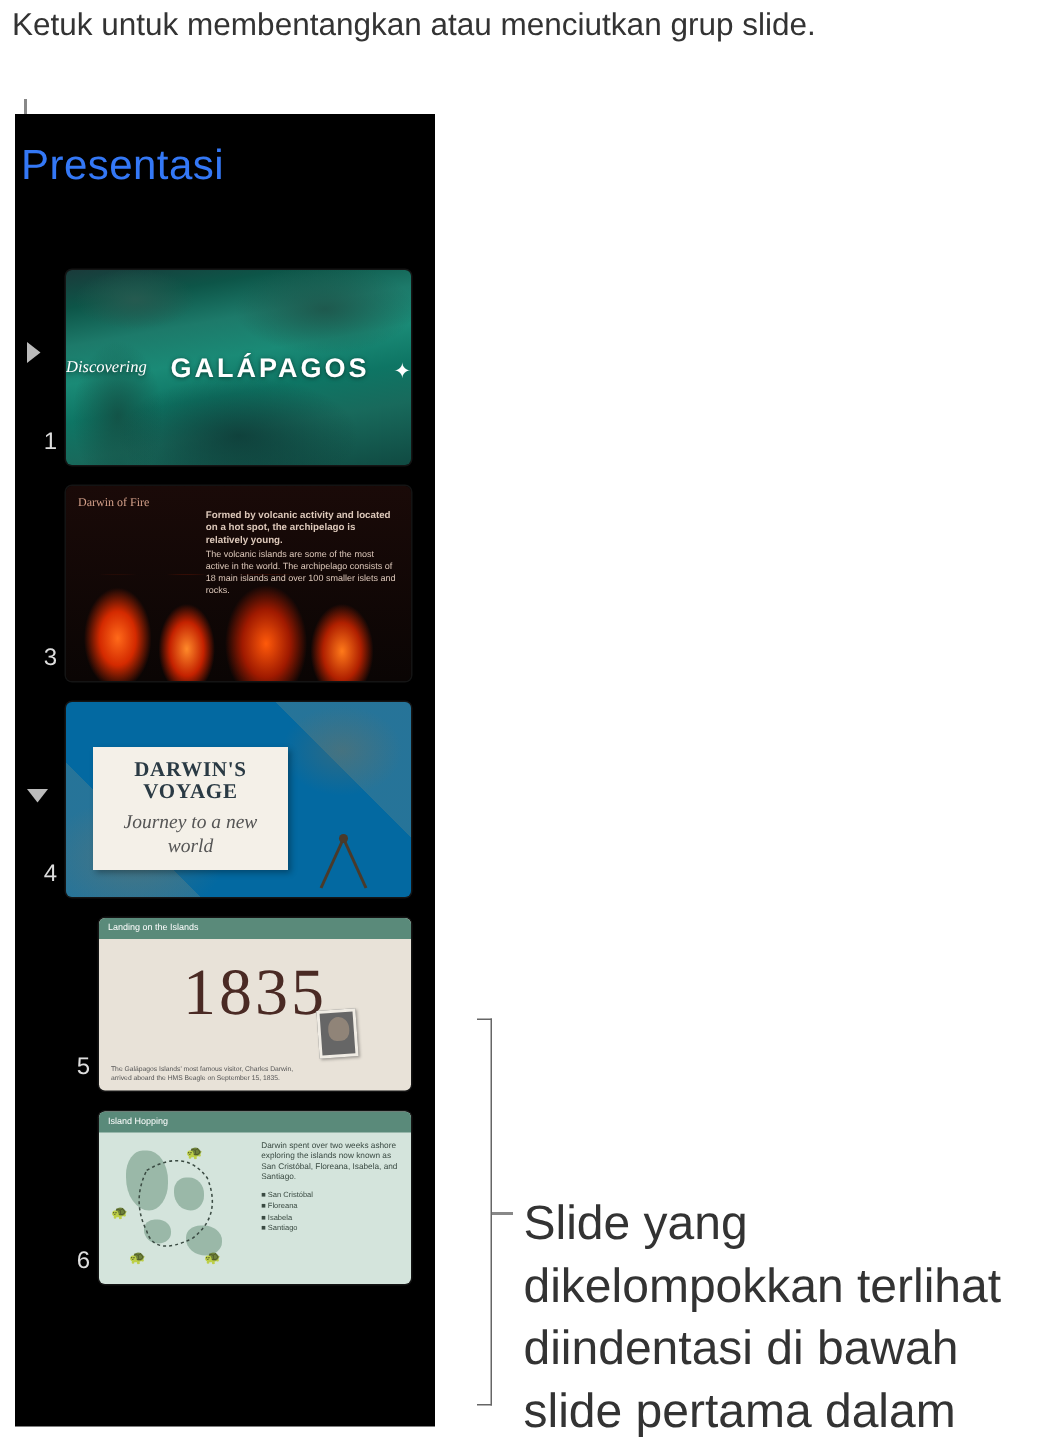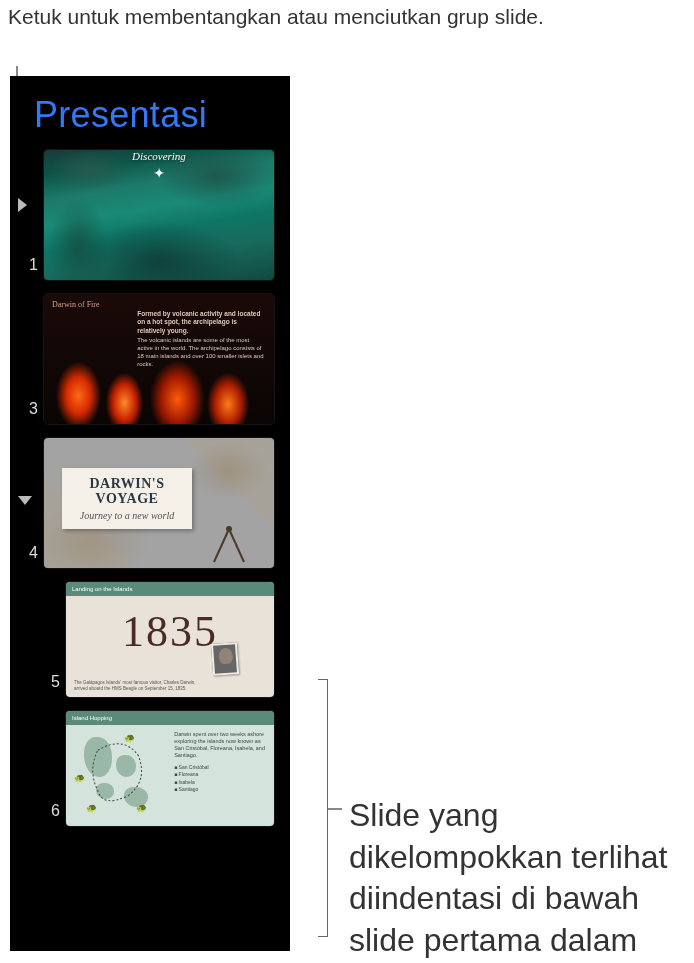--- a/index.html
+++ b/index.html
@@ -33,23 +33,23 @@
     .panel {
       position: absolute;
       left: 10px;
       top: 76px;
       width: 280px;
       height: 875px;
       background: #000;
       overflow: hidden;
     }
     .panel-header {
-      padding: 18px 24px 14px;
+      padding: 18px 4px 14px;
       color: #3478f6;
-      font-size: 36px;
+      font-size: 28px;
       font-weight: 400;
       letter-spacing: 0.3px;
     }
     .nav-area {
       position: relative;
       padding-left: 34px;
       padding-right: 16px;
     }
     .slide-item {
       position: relative;
@@ -93,25 +93,26 @@
       position: relative;
       box-shadow: 0 0 0 1px rgba(255,255,255,0.08);
     }
     .thumb.normal { height: 130px; }
     .thumb.indented-h { height: 115px; }
 
     
     .s1 {
       background: linear-gradient(170deg, #1a3a3a 0%, #0d5548 15%, #1d7a6a 30%, #1a8a76 45%, #0e7564 60%, #186a5c 75%, #104a42 100%);
       display: flex;
-      flex-direction: column;
+      flex-direction: row;
       align-items: center;
-      justify-content: flex-start;
+      justify-content: space-between;
       color: #fff;
       position: relative;
+      margin-top: 40px;
     }
     .s1::before {
       content: "";
       position: absolute;
       top: 0; left: 0; right: 0; bottom: 0;
       background:
         radial-gradient(ellipse 40px 20px at 20% 15%, rgba(40,90,80,0.9), transparent),
         radial-gradient(ellipse 60px 30px at 75% 20%, rgba(30,80,70,0.8), transparent),
         radial-gradient(ellipse 80px 40px at 50% 85%, rgba(10,40,40,0.6), transparent),
         radial-gradient(ellipse 30px 50px at 15% 75%, rgba(20,70,60,0.7), transparent);
@@ -166,21 +167,21 @@
       top: 16px; right: 8px;
       width: 56%;
       color: #ddc8ba;
       font-size: 6px;
       line-height: 1.3;
     }
     .s3 .text-block .bold { font-weight: 700; font-size: 6.5px; margin-bottom: 2px; }
 
     
     .s4 {
-      background: #a3a3a3;
+      background: #0369a1;
       position: relative;
     }
     .s4::before {
       content: "";
       position: absolute;
       top: 0; left: 0; right: 0; bottom: 0;
       background:
         radial-gradient(ellipse 40px 30px at 80% 25%, rgba(140,110,70,0.3), transparent),
         radial-gradient(ellipse 60px 40px at 20% 80%, rgba(150,120,80,0.3), transparent),
         linear-gradient(45deg, rgba(180,160,120,0.2) 25%, transparent 25%, transparent 75%, rgba(180,160,120,0.2) 75%);
@@ -198,21 +199,21 @@
       font-family: Georgia, serif;
       font-size: 14px;
       font-weight: 700;
       color: #2a3a44;
       letter-spacing: 0.5px;
       line-height: 1.1;
     }
     .s4 .card .subtitle {
       font-family: Georgia, serif;
       font-style: italic;
-      font-size: 10px;
+      font-size: 13px;
       color: #555;
       margin-top: 3px;
     }
     .s4 .compass-tool {
       position: absolute;
       bottom: 4px;
       right: 20px;
       width: 50px;
       height: 40px;
     }
@@ -335,20 +336,21 @@
 <div class="panel">
   <div class="panel-header">Presentasi</div>
 
   <div class="nav-area">
 
     <div class="slide-item">
       <div class="disclosure right"></div>
       <div class="slide-number">1</div>
       <div class="thumb normal s1">
         <div class="line1">Discovering</div>
+        <div class="line2">GALÁPAGOS</div>
         <div class="compass">✦</div>
       </div>
     </div>
 
     <div class="slide-item">
       <div class="slide-number">3</div>
       <div class="thumb normal s3">
         <div class="header-bar">Darwin of Fire</div>
         <div class="text-block">
           <div class="bold">Formed by volcanic activity and located on a hot spot, the archipelago is relatively young.</div>

